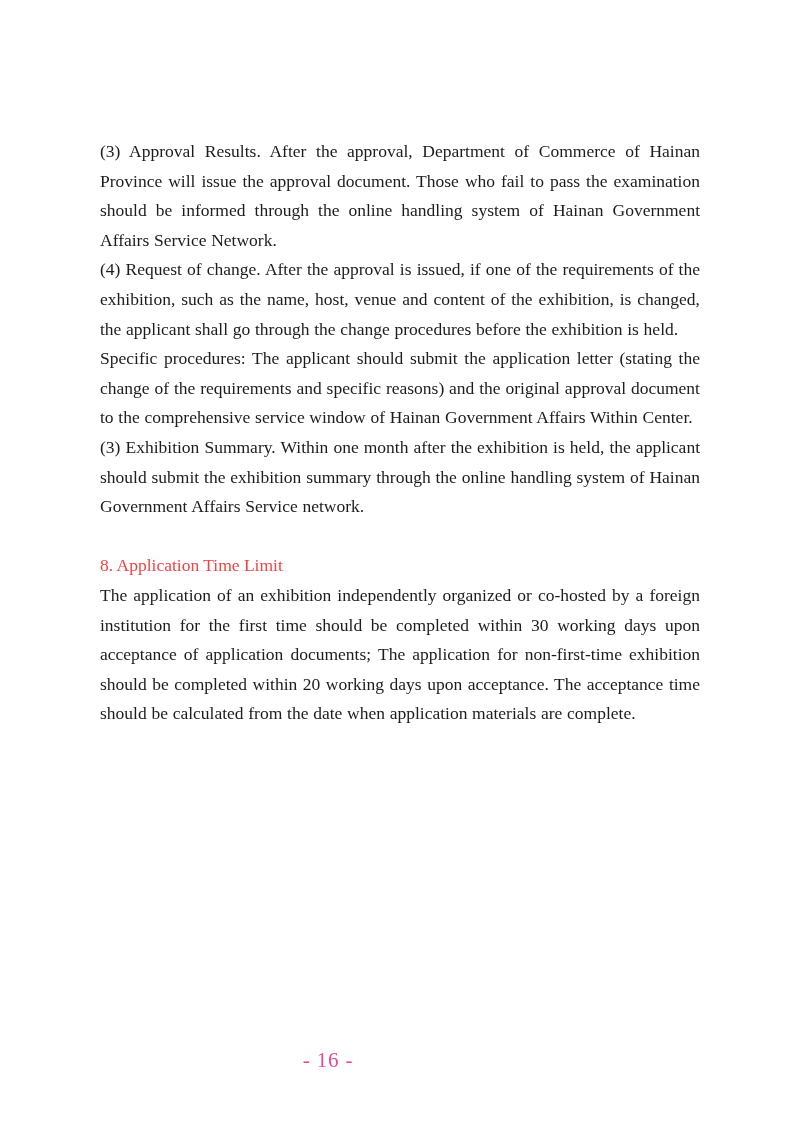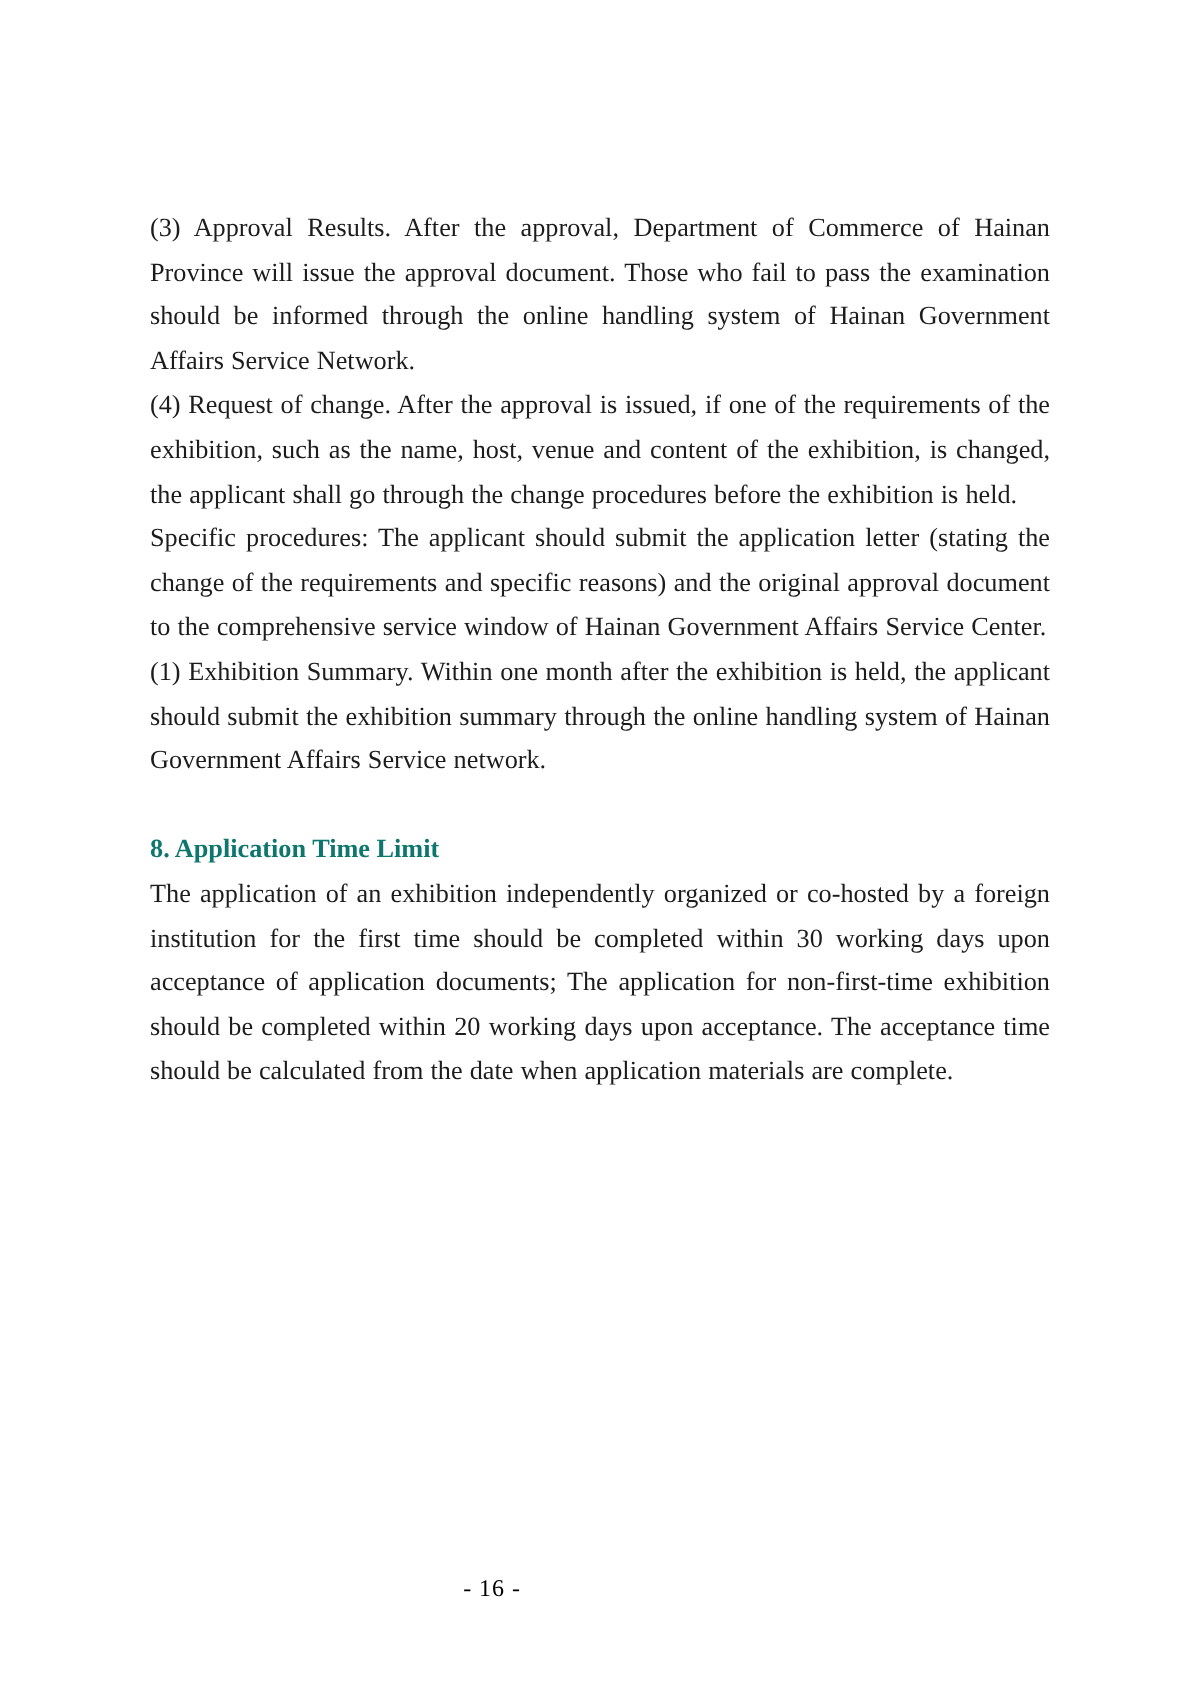--- a/index.html
+++ b/index.html
@@ -31,44 +31,44 @@
   }
   .content p {
     margin: 0;
     text-align: justify;
     word-spacing: 0.02em;
   }
   .content h2 {
     margin: 29.6px 0 0 0;
     font-size: 17.5px;
     line-height: 29.6px;
-    font-weight: bold;
-    color: #0f766e;
+    font-weight: normal;
+    color: #ef4444;
     text-align: left;
   }
   .footer {
     position: absolute;
     top: 1048px;
     left: 0;
     width: 656px;
     text-align: center;
-    font-size: 16px;
+    font-size: 21px;
     line-height: 24px;
-    color: #000000;
+    color: #ec4899;
     letter-spacing: 0.04em;
   }
 </style>
 </head>
 <body>
 
 <div class="page">
   <div class="content">
     <p>(3) Approval Results. After the approval, Department of Commerce of Hainan Province will issue the approval document. Those who fail to pass the examination should be informed through the online handling system of Hainan Government Affairs Service Network.</p>
     <p>(4) Request of change. After the approval is issued, if one of the requirements of the exhibition, such as the name, host, venue and content of the exhibition, is changed, the applicant shall go through the change procedures before the exhibition is held.</p>
-    <p>Specific procedures: The applicant should submit the application letter (stating the change of the requirements and specific reasons) and the original approval document to the comprehensive service window of Hainan Government Affairs Service Center.</p>
-    <p>(1) Exhibition Summary. Within one month after the exhibition is held, the applicant should submit the exhibition summary through the online handling system of Hainan Government Affairs Service network.</p>
+    <p>Specific procedures: The applicant should submit the application letter (stating the change of the requirements and specific reasons) and the original approval document to the comprehensive service window of Hainan Government Affairs Within Center.</p>
+    <p>(3) Exhibition Summary. Within one month after the exhibition is held, the applicant should submit the exhibition summary through the online handling system of Hainan Government Affairs Service network.</p>
     <h2>8. Application Time Limit</h2>
     <p>The application of an exhibition independently organized or co-hosted by a foreign institution for the first time should be completed within 30 working days upon acceptance of application documents; The application for non-first-time exhibition should be completed within 20 working days upon acceptance. The acceptance time should be calculated from the date when application materials are complete.</p>
   </div>
   <div class="footer">
     <span>- 16 -</span>
   </div>
 </div>
 
 </body></html>

